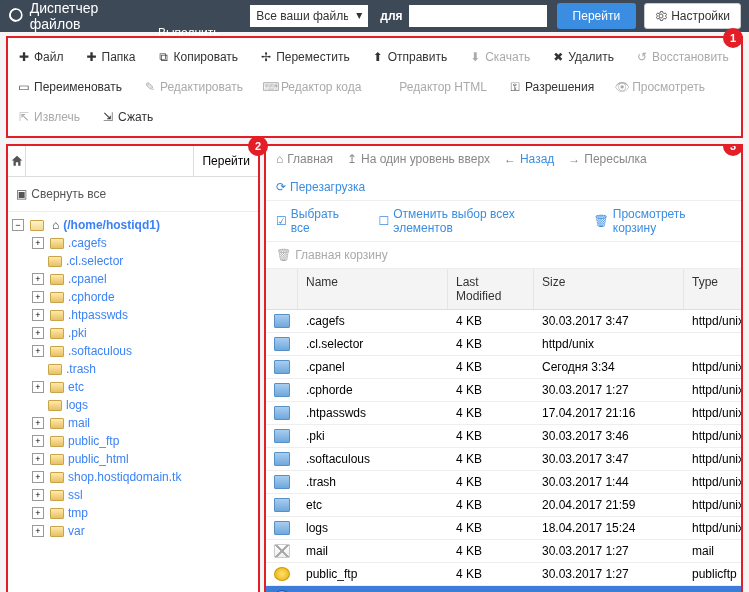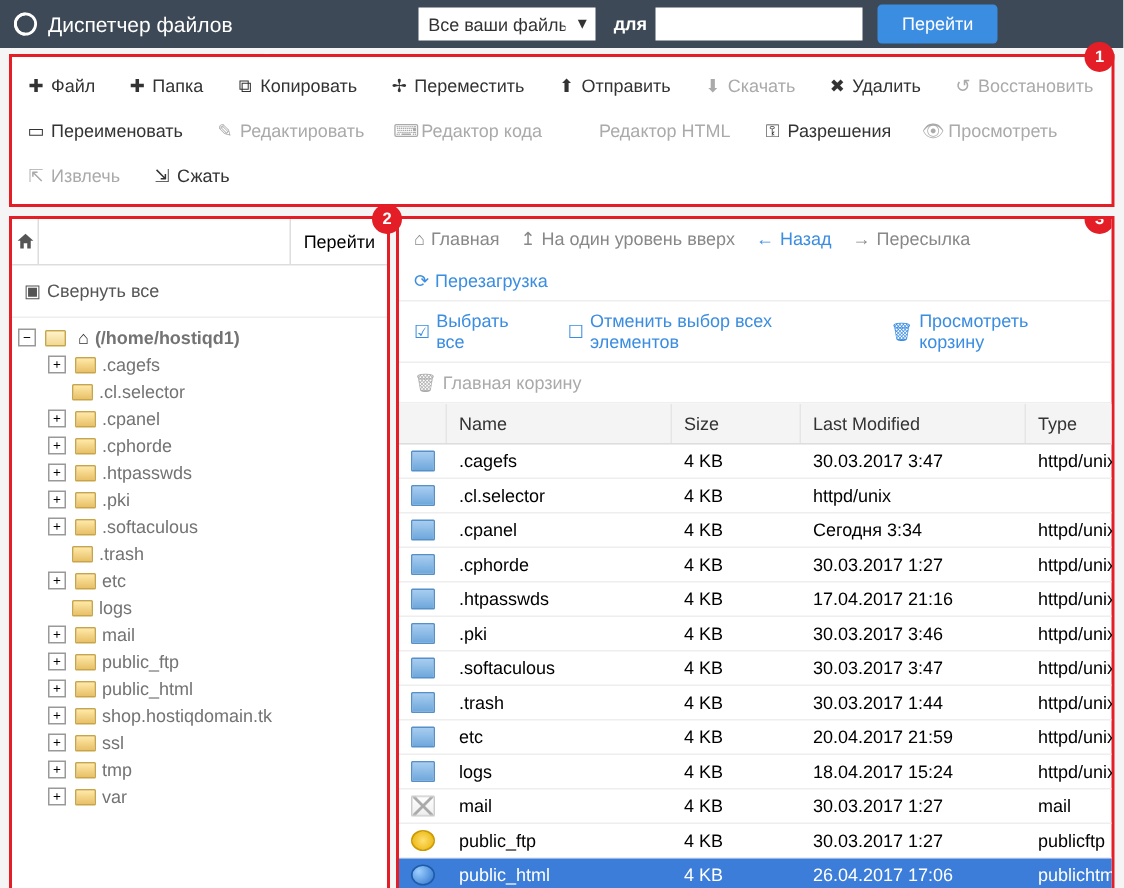--- a/index.html
+++ b/index.html
@@ -33,21 +33,21 @@
 .path-input { flex: 1; border: none; padding: 0 6px; height: 30px; }
 .path-go { border: none; border-left: 1px solid #ddd; background: #fff; padding: 0 8px; cursor: pointer; height: 30px; }
 .collapse-row { padding: 10px 8px; border-bottom: 1px solid #eee; color: #555; cursor: pointer; display: flex; align-items: center; gap: 4px; }
 .tree { flex: 1; overflow: auto; padding: 4px 0; }
 .tree-node { display: flex; align-items: center; padding: 2px 4px; cursor: pointer; white-space: nowrap; }
 .tree-toggle { width: 12px; height: 12px; border: 1px solid #999; display: inline-flex; align-items: center; justify-content: center; font-size: 9px; margin-right: 2px; line-height: 1; }
 .tree-spacer { width: 12px; display: inline-block; }
 .folder-ico { width: 14px; height: 11px; background: linear-gradient(#ffe9a8,#e8c068); border: 1px solid #c9a54a; border-radius: 1px; margin: 0 4px; position: relative; }
 .folder-ico.open { background: linear-gradient(#fff3c9,#f2d894); }
 .home-folder-ico { color: #333; margin: 0 4px; }
-.tree-label { color: #737373; }
+.tree-label { color: #3b82f6; }
 .tree-label.bold { font-weight: bold; }
 
 .right { flex: 1; border: 2px solid #e41e26; margin: 2px 6px 2px 2px; background: #fff; position: relative; display: flex; flex-direction: column; overflow: hidden; }
 .crumb-row { display: flex; align-items: center; gap: 14px; padding: 6px 10px; border-bottom: 1px solid #eee; flex-wrap: wrap; }
 .crumb-item { display: inline-flex; align-items: center; gap: 4px; color: #888; cursor: pointer; }
 .crumb-item.active { color: #3b8de1; }
 .sel-row { display: flex; align-items: center; gap: 18px; padding: 6px 10px; border-bottom: 1px solid #eee; }
 .sel-item { display: inline-flex; align-items: center; gap: 4px; color: #3b8de1; cursor: pointer; }
 .trash-row { padding: 6px 10px; border-bottom: 1px solid #eee; color: #aaa; display: flex; align-items: center; gap: 4px; }
 
@@ -76,20 +76,28 @@
       </svg>
   </span>
   <span class="app-title">Диспетчер файлов</span>
   <span class="search-label">Выполнить поиск</span>
   <span class="sel-wrap">
     <input class="search-select" readonly="" value="Все ваши файлы" style="">
   </span>
   <span class="for-label">для</span>
   <input class="search-input" style="">
   <button class="go-btn">Перейти</button>
+  <button class="settings-btn">
+    <span>
+        <svg width="12" height="12" viewBox="0 0 24 24" fill="#333">
+          <path d="M12 8a4 4 0 100 8 4 4 0 000-8zm9 4l2 3-2 3-3-1a8 8 0 01-2 1l-1 3h-4l-1-3a8 8 0 01-2-1l-3 1-2-3 2-3-2-3 2-3 3 1a8 8 0 012-1l1-3h4l1 3a8 8 0 012 1l3-1 2 3-2 3z" fill="none" stroke="#333" stroke-width="1.5"></path>
+        </svg>
+      </span>
+    <span>Настройки</span>
+  </button>
 </div>
 
 <div class="toolbar">
   <div class="badge" style="top:-10px;right:-2px">1</div>
   <div class="tb-rows" id="tb-rows">
       <span class="tb-item">
         <span class="tb-ico">✚</span>
         <span>Файл</span>
       </span>
       <span class="tb-item">
@@ -306,22 +314,22 @@
         </span>
     </div>
     <div class="trash-row">
       <span>🗑</span>
       <span>Главная корзину</span>
     </div>
     <div class="grid">
       <div class="ghead">
         <div></div>
         <div>Name</div>
+        <div>Last Modified</div>
         <div>Size</div>
-        <div>Last Modified</div>
         <div>Type</div>
       </div>
       <div id="grid-body">
           <div class="grow">
     <div class="gcell">
               <span class="fico "></span>
             </div>
     <div class="gcell">.cagefs</div>
     <div class="gcell">4 KB</div>
     <div class="gcell">30.03.2017 3:47</div>

